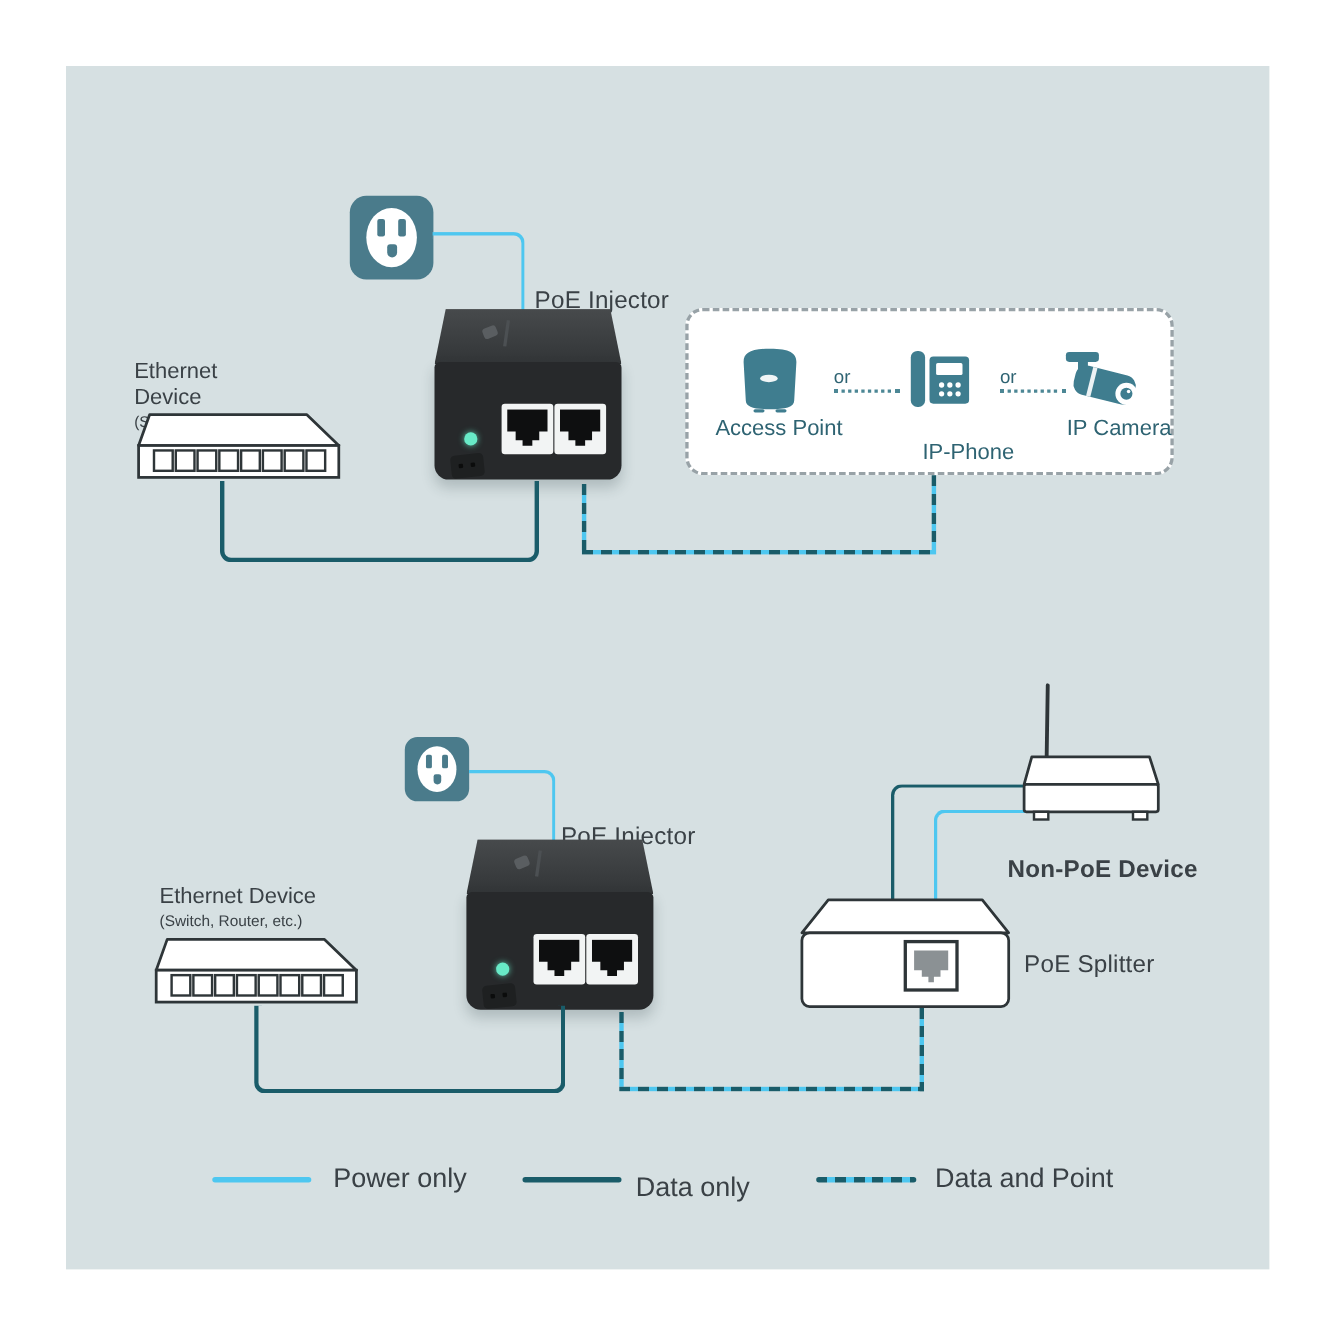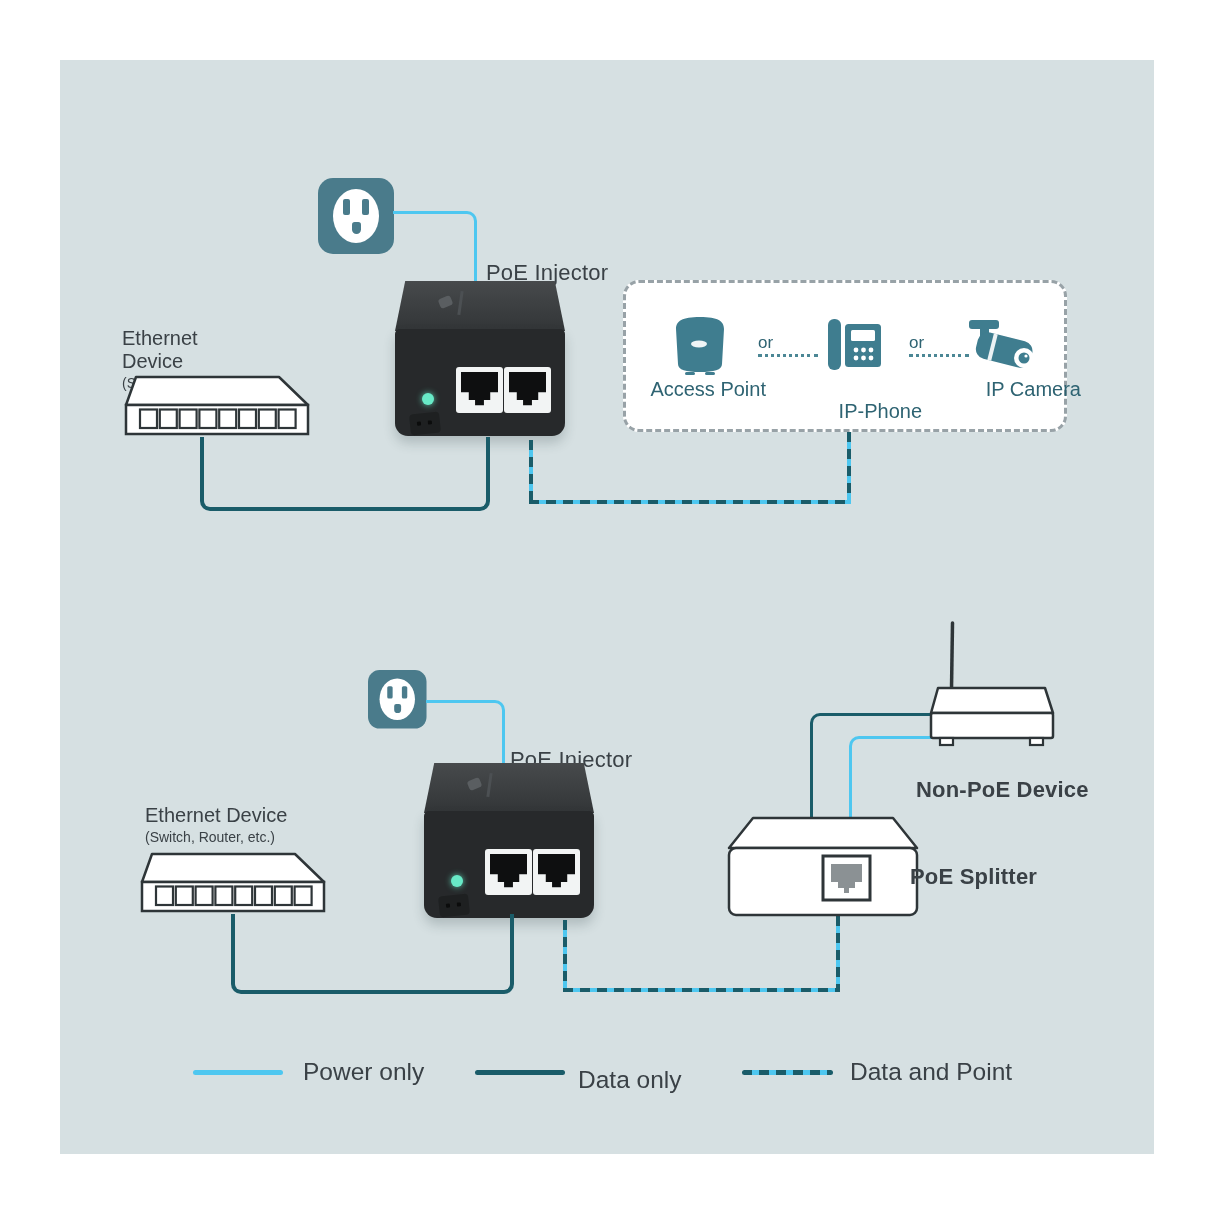--- a/index.html
+++ b/index.html
@@ -165,21 +165,21 @@
       <rect x="14" y="9" width="9" height="13"></rect>
       <g transform="rotate(14 40 34)">
         <rect x="10" y="20" width="56" height="27" rx="10"></rect>
         <rect x="24" y="20" width="4" height="27" fill="#ffffff" opacity=".9"></rect>
       </g>
       <circle cx="58" cy="41" r="10" fill="#ffffff"></circle>
       <circle cx="58" cy="41" r="5.5" fill="#3f7d8f"></circle>
       <circle cx="60" cy="39" r="1.6" fill="#ffffff"></circle>
     </g>
   </svg>
-  <div class="lbl-icon" style="left:345px;top:95px;width:110px;">IP Camera</div>
+  <div class="lbl-icon" style="left:329px;top:95px;width:110px;">IP Camera</div>
 </div>
 
 <div class="outlet outlet--sm" style="left:368px;top:670px;">
   <div class="face">
     <div class="slot l"></div>
     <div class="slot r"></div>
     <div class="gnd"></div>
   </div>
 </div>
 
@@ -235,21 +235,21 @@
   <rect x="101" y="117" width="13" height="7" fill="#ffffff" stroke="#2e3538" stroke-width="2.2"></rect>
 </svg>
 <div class="lbl-main" style="left:916px;top:759px;font-weight:bold;">Non-PoE Device</div>
 
 <svg class="icon-svg" style="left:727px;top:816px;" width="192" height="102" viewBox="0 0 192 102">
   <polygon points="26,2 166,2 190,32 2,32" fill="#ffffff" stroke="#2e3538" stroke-width="2.5" stroke-linejoin="round"></polygon>
   <rect x="2" y="32" width="188" height="67" rx="7" fill="#ffffff" stroke="#2e3538" stroke-width="2.5"></rect>
   <rect x="96" y="40" width="47" height="44" fill="#ffffff" stroke="#2e3538" stroke-width="3"></rect>
   <polygon points="104,48 135,48 135,66 128,66 128,72 122,72 122,77 117,77 117,72 111,72 111,66 104,66" fill="#8b9194"></polygon>
 </svg>
-<div class="lbl-main" style="left:910px;top:846px;font-weight:bold;">PoE Splitter</div>
+<div class="lbl-main" style="left:931px;top:846px;">PoE Splitter</div>
 
 <div class="legend-swatch" style="left:193px;top:1070px;width:90px;background:var(--power-line);"></div>
 <div class="legend-lbl" style="left:303px;top:1058px;">Power only</div>
 
 <div class="legend-swatch" style="left:475px;top:1070px;width:90px;background:var(--data-line);"></div>
 <div class="legend-lbl" style="left:578px;top:1066px;">Data only</div>
 
 <div class="legend-swatch" style="left:742px;top:1070px;width:91px;background:repeating-linear-gradient(90deg,var(--data-line) 0 10px,var(--power-line) 10px 17px);"></div>
 <div class="legend-lbl" style="left:850px;top:1058px;">Data and Point</div>
 

